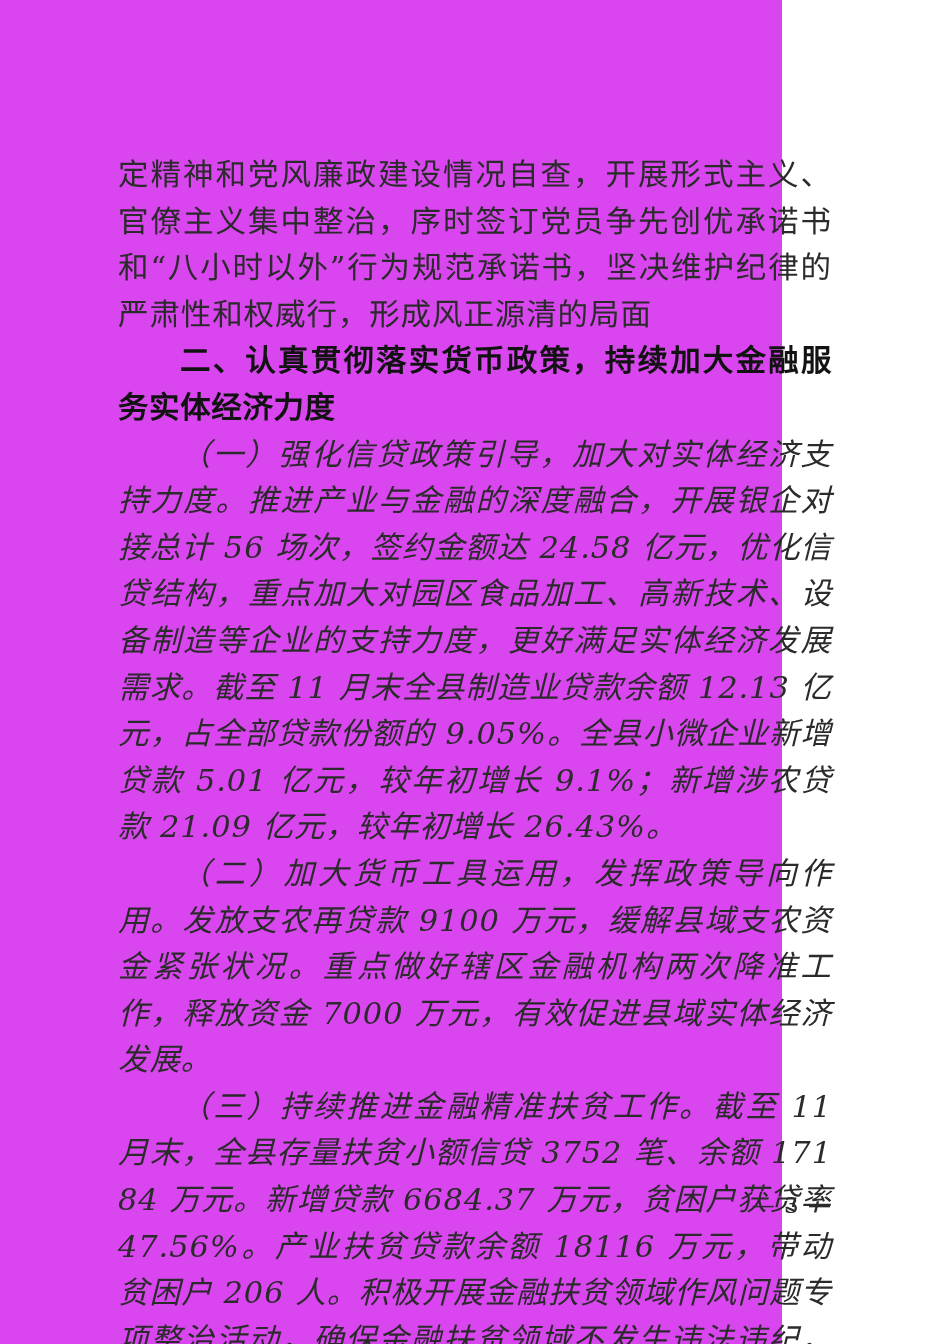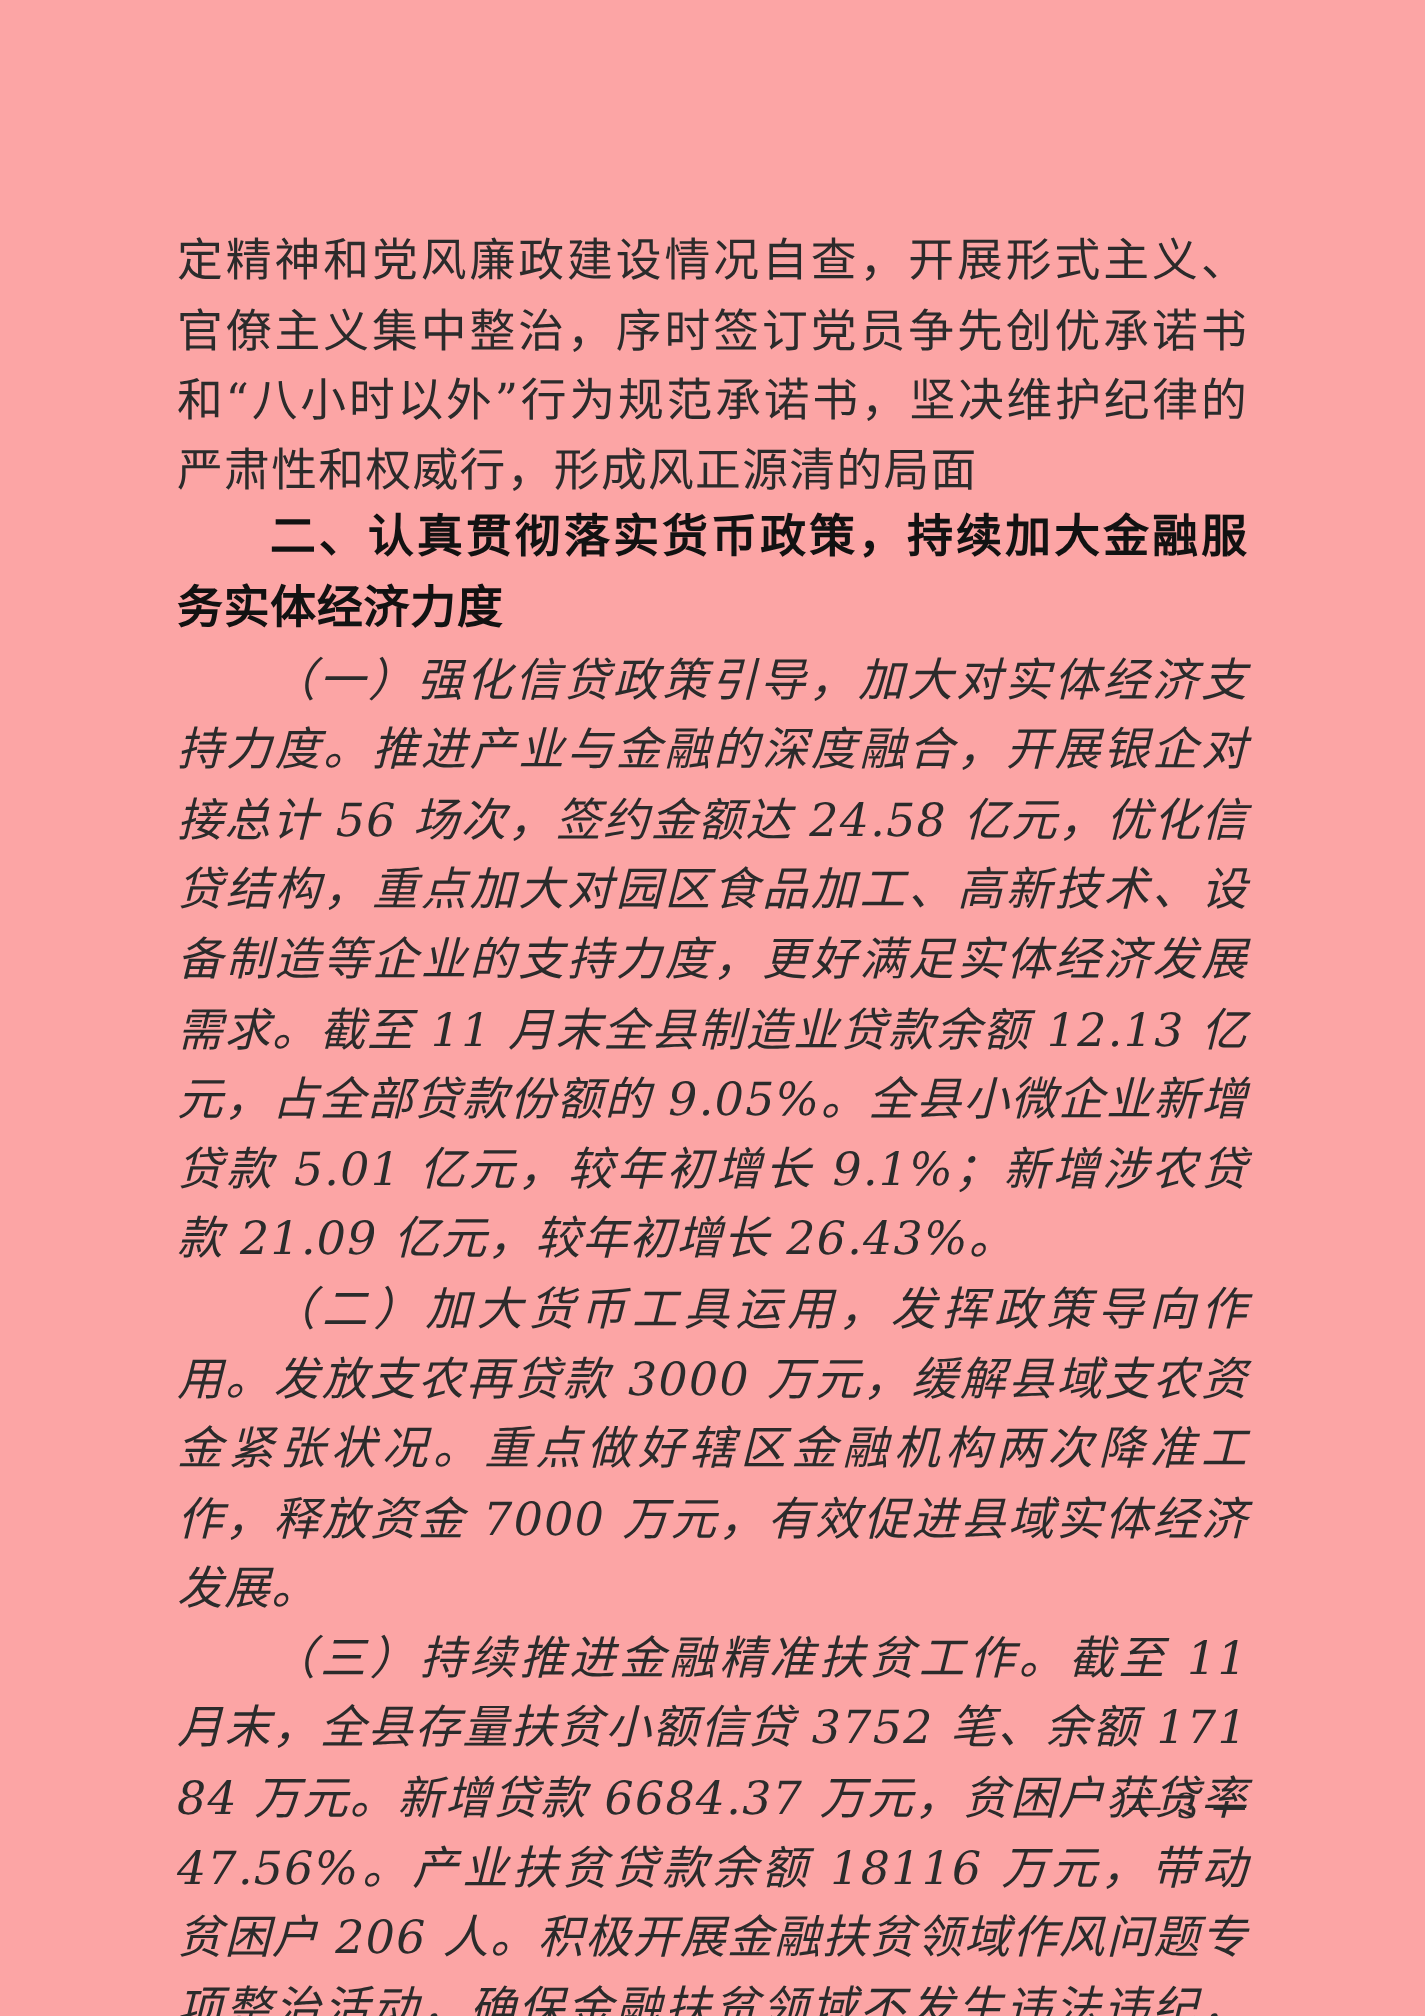--- a/index.html
+++ b/index.html
@@ -14,23 +14,23 @@
     position: relative;
     overflow: hidden;
     font-family: "DejaVu Serif", "Liberation Serif", serif;
     color: #2b2b2b;
   }
 
   .page {
     position: absolute;
     left: 0;
     top: 0;
-    width: 950px;
+    width: 782px;
     height: 1344px;
-    background: #fca5a5;
+    background: #d946ef;
   }
 
   
   .text-column {
     position: absolute;
     left: 118px;
     top: 152px;
     width: 714px;
   }
 
@@ -54,21 +54,21 @@
   .heading {
     margin: 0;
     font-size: 30.5px;
     line-height: 46.6px;
     letter-spacing: 0.6px;
     font-weight: 700;
     text-indent: 62px;
     text-align: justify;
     text-justify: inter-character;
     word-break: break-all;
-    font-family: Liberation Mono, monospace;
+    font-family: Liberation Serif, serif;
     color: #121212;
   }
 
   .page-number {
     position: absolute;
     left: 0;
     top: 1190px;
     width: 832px;
     text-align: right;
     font-size: 23px;
@@ -84,21 +84,21 @@
 <div class="page">
 
   <div class="text-column">
 
     <p class="para">定精神和党风廉政建设情况自查，开展形式主义、官僚主义集中整治，序时签订党员争先创优承诺书和“八小时以外”行为规范承诺书，坚决维护纪律的严肃性和权威行，形成风正源清的局面</p>
 
     <h2 class="heading">二、认真贯彻落实货币政策，持续加大金融服务实体经济力度</h2>
 
     <p class="para indent">（一）强化信贷政策引导，加大对实体经济支持力度。推进产业与金融的深度融合，开展银企对接总计 56 场次，签约金额达 24.58 亿元，优化信贷结构，重点加大对园区食品加工、高新技术、设备制造等企业的支持力度，更好满足实体经济发展需求。截至 11 月末全县制造业贷款余额 12.13 亿元，占全部贷款份额的 9.05%。全县小微企业新增贷款 5.01 亿元，较年初增长 9.1%；新增涉农贷款 21.09 亿元，较年初增长 26.43%。</p>
 
-    <p class="para indent">（二）加大货币工具运用，发挥政策导向作用。发放支农再贷款 3000 万元，缓解县域支农资金紧张状况。重点做好辖区金融机构两次降准工作，释放资金 7000 万元，有效促进县域实体经济发展。</p>
+    <p class="para indent">（二）加大货币工具运用，发挥政策导向作用。发放支农再贷款 9100 万元，缓解县域支农资金紧张状况。重点做好辖区金融机构两次降准工作，释放资金 7000 万元，有效促进县域实体经济发展。</p>
 
     <p class="para indent">（三）持续推进金融精准扶贫工作。截至 11 月末，全县存量扶贫小额信贷 3752 笔、余额 17184 万元。新增贷款 6684.37 万元，贫困户获贷率 47.56%。产业扶贫贷款余额 18116 万元，带动贫困户 206 人。积极开展金融扶贫领域作风问题专项整治活动，确保金融扶贫领域不发生违法违纪，影响群众利益事件。</p>
 
   </div>
 
   <div class="page-number">— 3 —</div>
 
 </div>
 
 </body></html>

